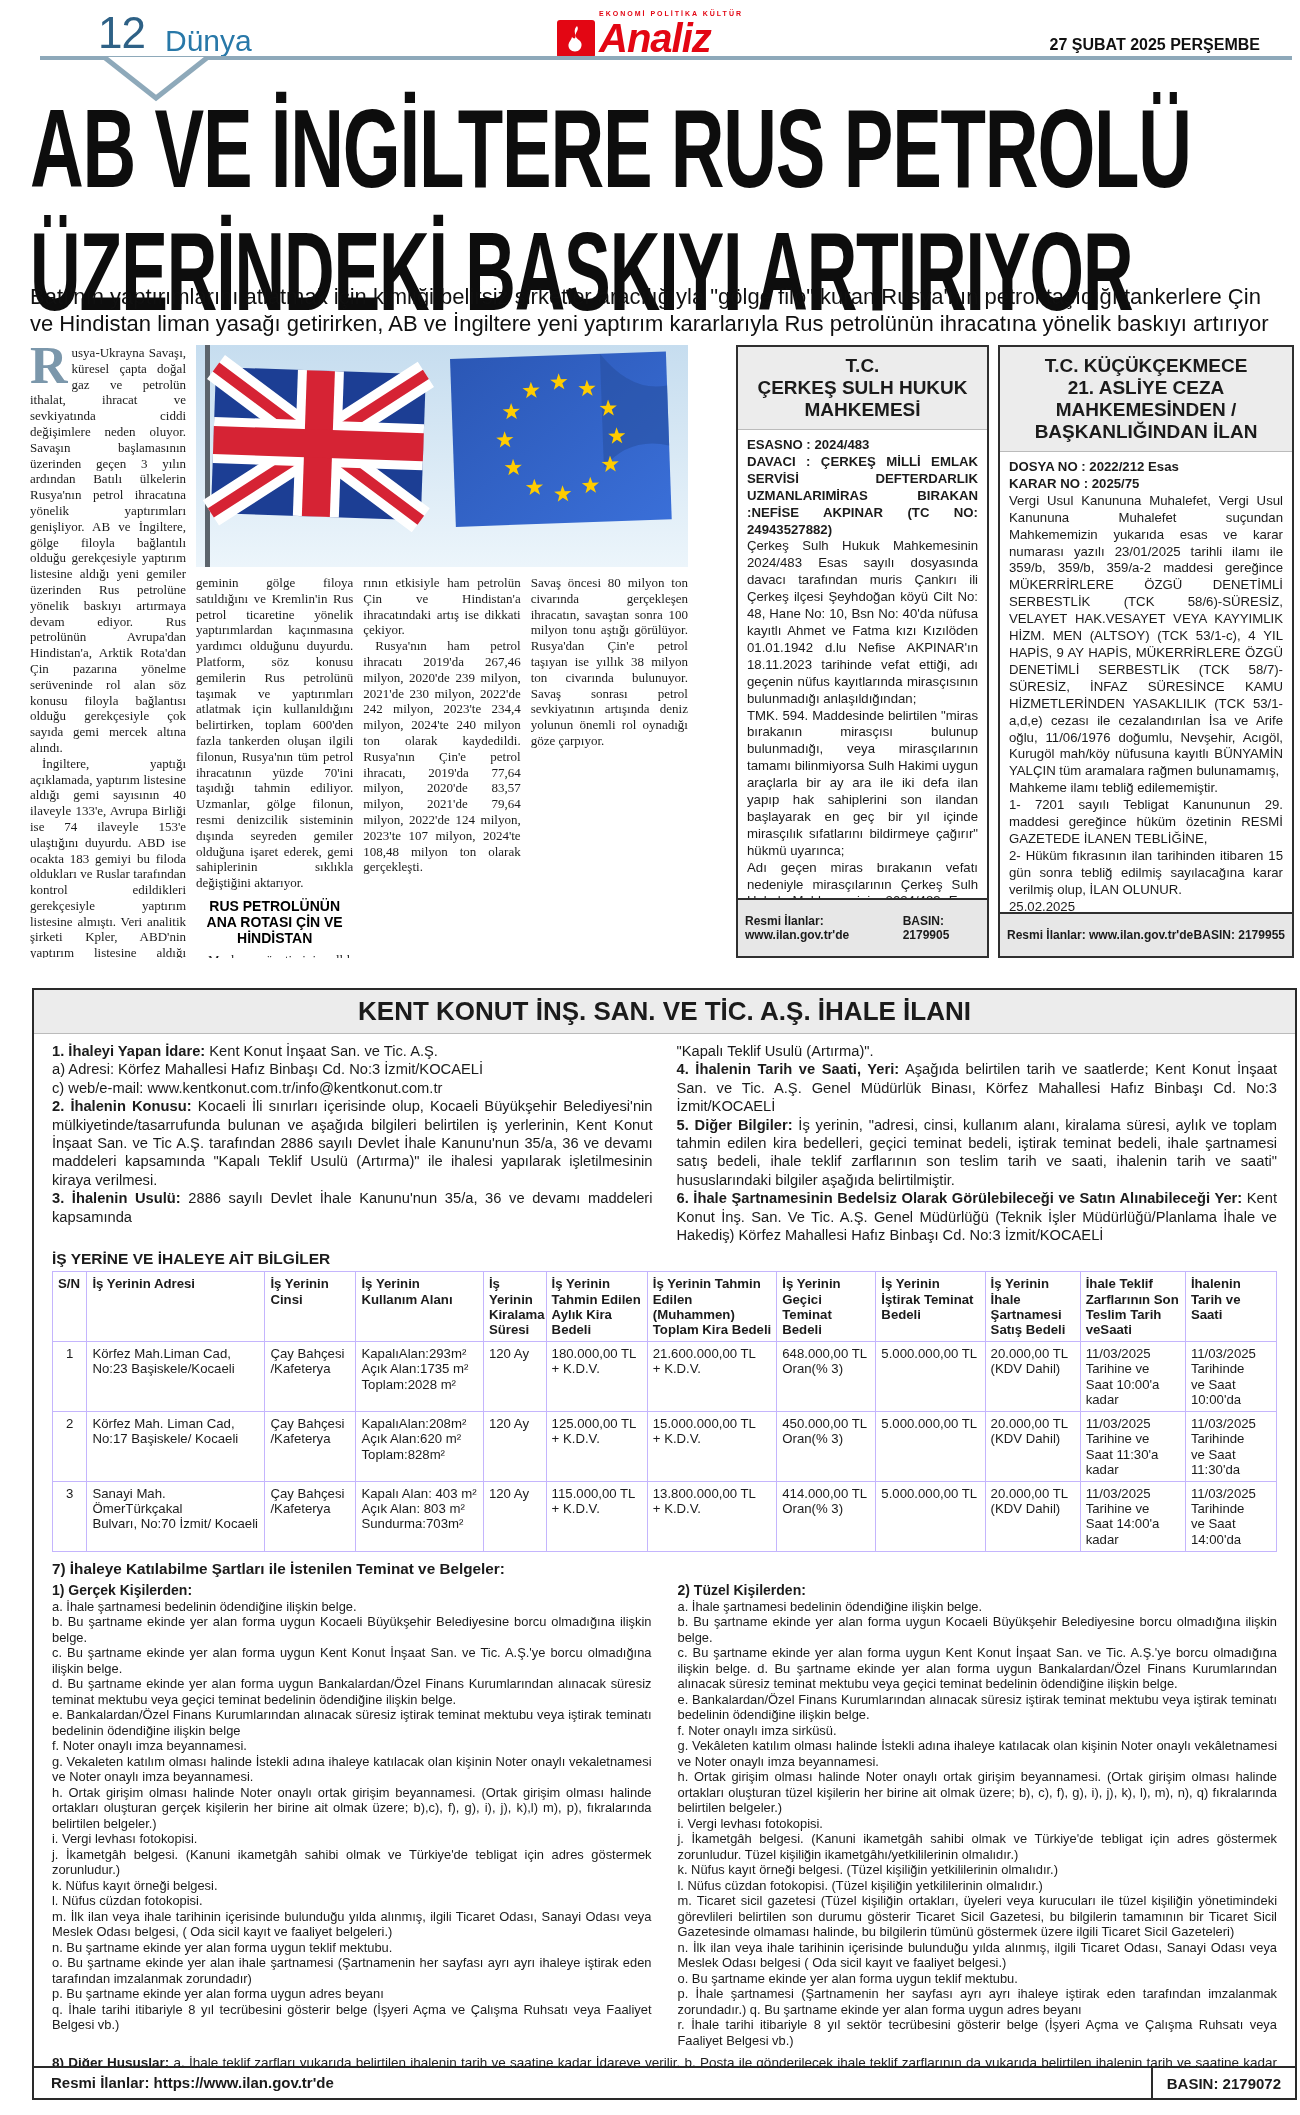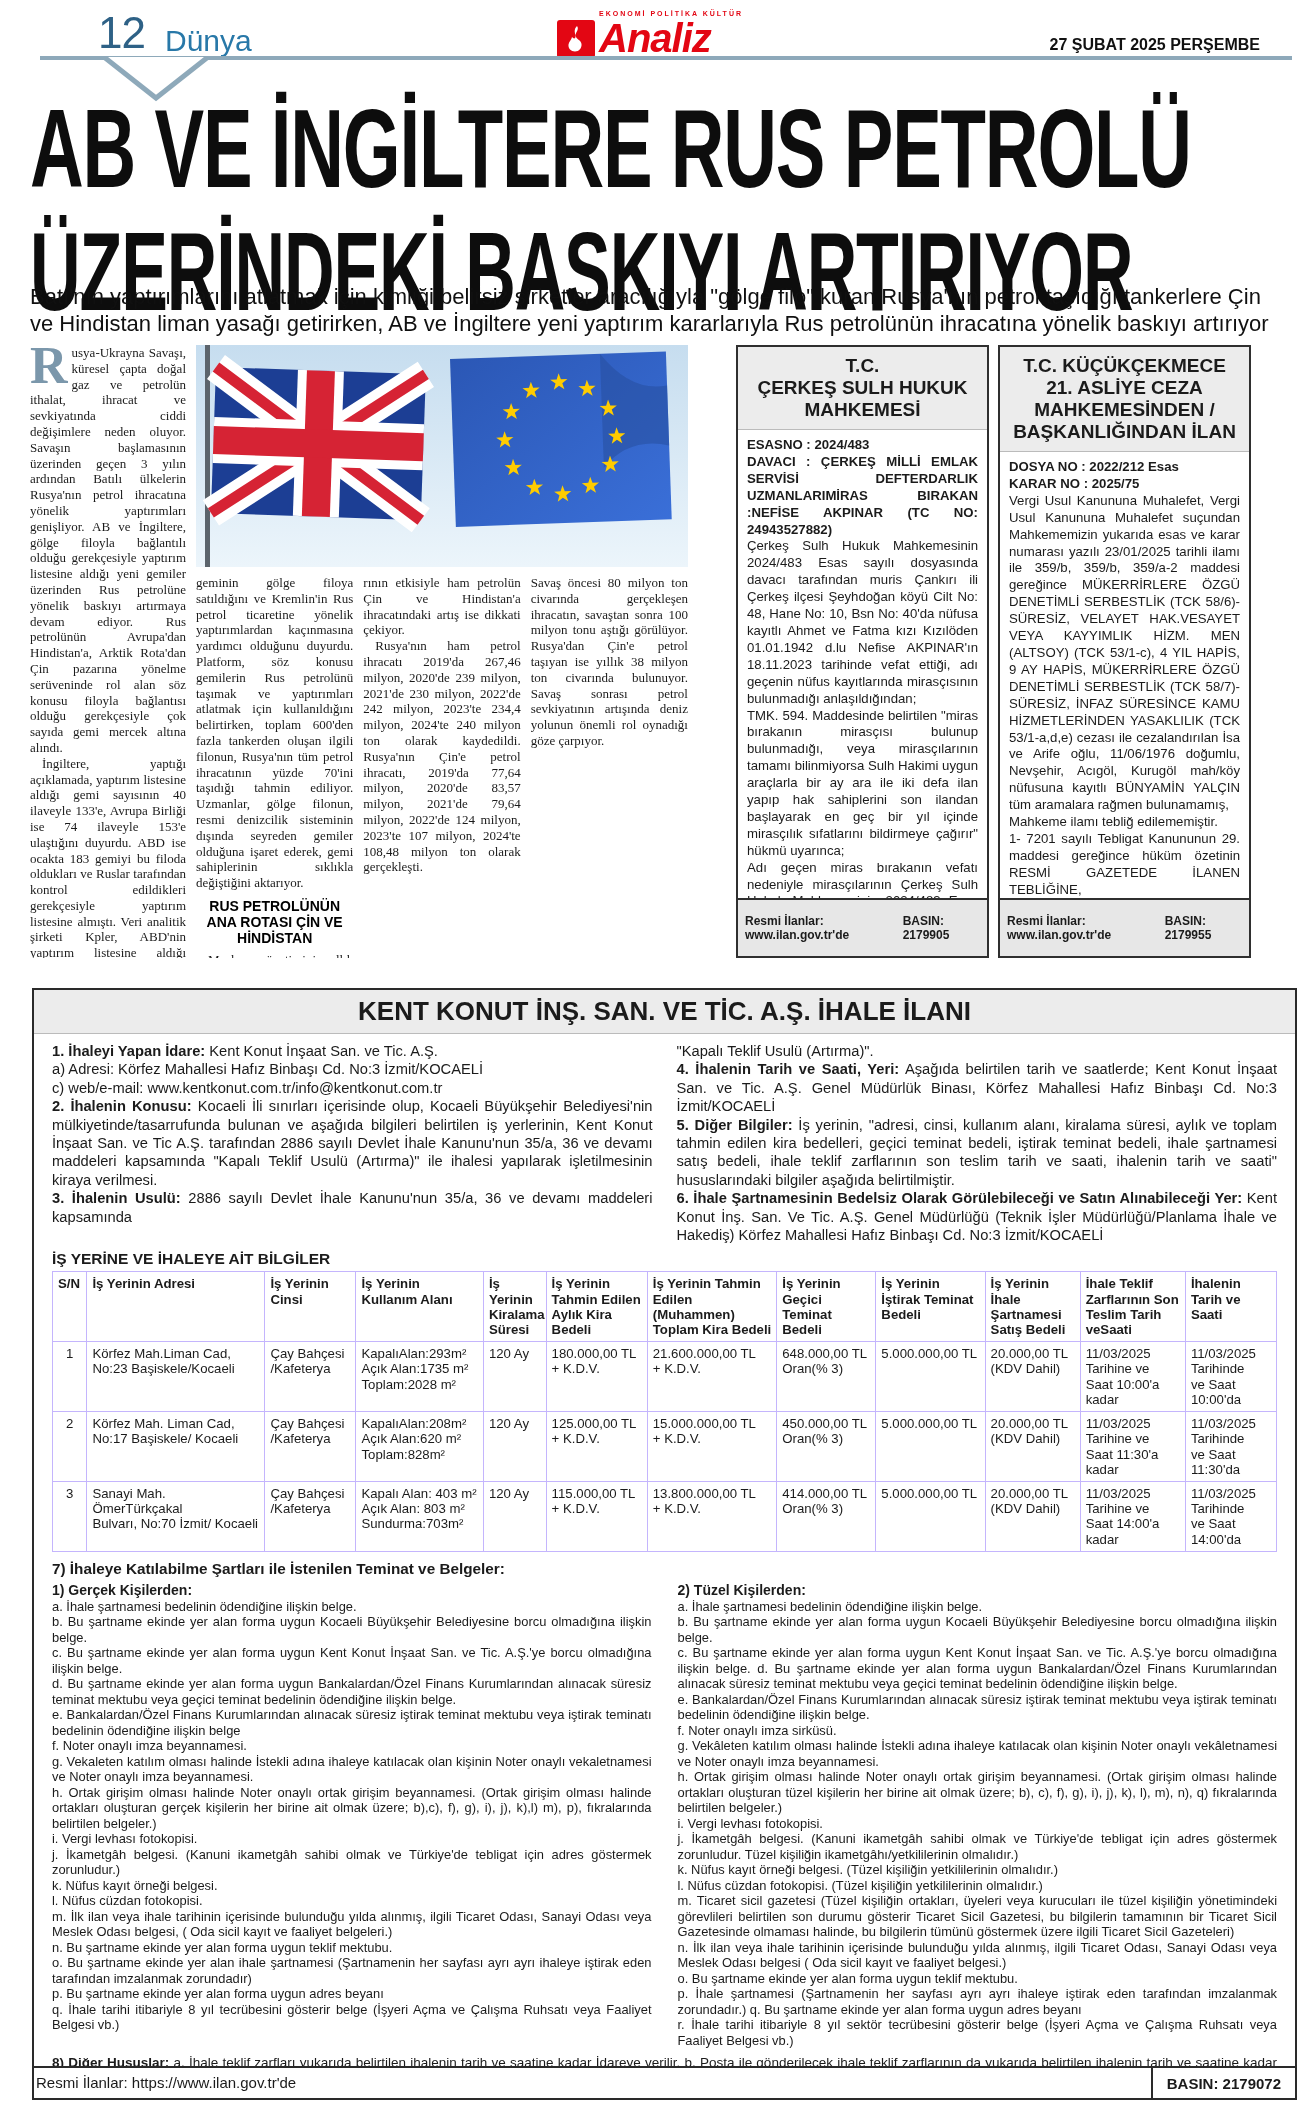--- a/index.html
+++ b/index.html
@@ -36,21 +36,21 @@
   .mid { width:492px; margin-left:10px; }
   .photo { width:492px; height:222px; margin-bottom:8px; }
   .midcols { display:flex; gap:10px; height:383px; }
   .midcols .acol { flex:1; height:383px; }
   .asub { font-family:"Liberation Sans", sans-serif; font-size:14px; font-weight:bold; text-align:center; line-height:16px; margin:7px 0 6px 0; color:#000; }
   .drop { float:left; font-size:52px; line-height:42px; font-weight:bold; color:#7b97ab; padding-right:4px; font-family:"Liberation Serif", serif; }
 
   
   .notice { border:2px solid #2f2f2f; height:613px; display:flex; flex-direction:column; background:#fff; }
   .n1 { width:253px; margin-left:48px; }
-  .n2 { width:253px; margin-left:9px; }
+  .n2 { width:296px; margin-left:9px; }
   .ntitle { background:#ececec; text-align:center; font-size:19px; line-height:22px; font-weight:bold; padding:8px 4px; white-space:pre-line; border-bottom:1px solid #bbb; }
   .nbody { flex:1; overflow:hidden; padding:7px 9px; font-size:13.2px; line-height:16.9px; text-align:justify; }
   .nbody p { margin:0; }
   .nbody p.nb { font-weight:bold; }
   .nfoot { border-top:2px solid #2f2f2f; background:#e7e7e7; display:flex; justify-content:space-between; padding:14px 7px; font-size:12px; font-weight:bold; }
 
   
   .tender { position:absolute; top:988px; left:32px; width:1265px; height:1112px; border:2px solid #2a2a2a; display:flex; flex-direction:column; }
   .ttitle { background:#ececec; text-align:center; font-size:26px; font-weight:bold; padding:6px 0; border-bottom:1px solid #bbb; }
   .tcontent { flex:1; overflow:hidden; padding:8px 18px 0 18px; }
@@ -62,21 +62,21 @@
   table.tt th, table.tt td { border:1px solid #c4b5fd; font-size:13.2px; line-height:15.2px; padding:4px 5px; vertical-align:top; text-align:left; white-space:pre-line; overflow:hidden; }
   table.tt th { font-weight:bold; }
   table.tt td.c { text-align:center; }
   .t7 { font-size:15.3px; font-weight:bold; margin:2px 0 4px 0; }
   .tlists { display:flex; gap:26px; }
   .tlists .tcol { flex:1; }
   .lh { font-size:14px; font-weight:bold; margin-bottom:1px; }
   .li { font-size:12.9px; line-height:15.5px; text-align:justify; margin:0; }
   .other { font-size:13.5px; line-height:16.4px; text-align:justify; margin-top:7px; }
   .tfoot { border-top:2px solid #2a2a2a; display:flex; justify-content:space-between; align-items:stretch; height:32px; }
-  .tfoot .lbl { font-size:15px; font-weight:normal; padding:6px 2px; }
+  .tfoot .lbl { font-size:15px; font-weight:bold; padding:6px 17px; }
   .tfoot .basin { font-size:15px; font-weight:bold; padding:6px 14px; border-left:2px solid #2a2a2a; display:flex; align-items:center; }
 </style>
 </head>
 <body>
 
 <div class="page">
 
   <div class="hdr">
     <div class="pagenum">12</div>
     <div class="section">Dünya</div>

